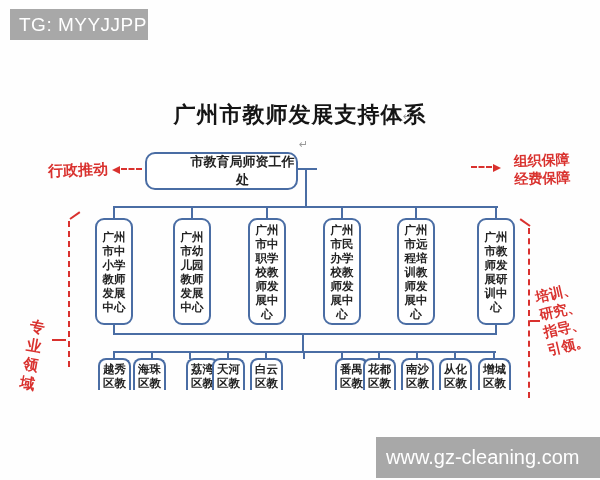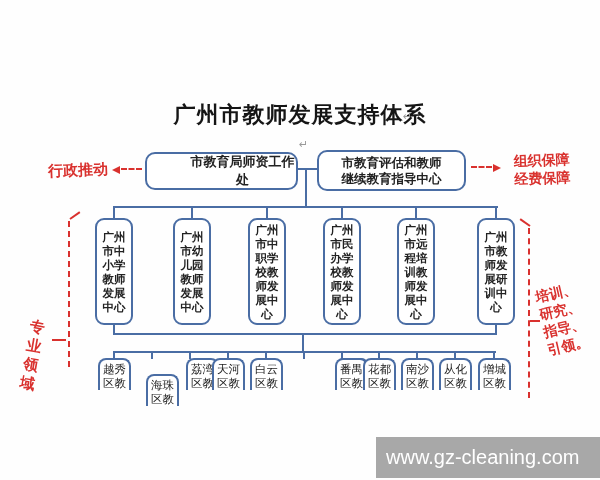--- a/index.html
+++ b/index.html
@@ -34,21 +34,21 @@
     border-radius:10px;box-sizing:border-box;color:var(--ink);
     display:flex;align-items:center;justify-content:center;
     text-align:center;white-space:pre-line;font-weight:600;
   }
   .topbox1{left:145px;top:152px;width:153px;height:38px;font-size:13px;padding-left:42px;}
   .topbox2{left:317px;top:150px;width:149px;height:41px;font-size:12.5px;line-height:16px;}
   .cbox{top:218px;width:38px;height:107px;border-radius:9px;font-size:11.5px;line-height:14px;padding:2px 0;}
   .dbox{
     position:absolute;top:358px;width:33px;height:32px;background:#fff;
     border:2px solid var(--blue);border-bottom:none;border-radius:8px 8px 0 0;
-    box-sizing:border-box;color:var(--ink);font-weight:400;
+    box-sizing:border-box;color:var(--ink);font-weight:700;
     font-size:11.5px;line-height:14px;text-align:center;white-space:pre-line;
     padding-top:2px;
   }
   .conn{position:absolute;background:var(--blue);}
   .h{height:2px;}
   .v{width:2px;}
   .redlabel{
     position:absolute;color:var(--red);font-weight:700;white-space:pre-line;
   }
   .dash-arrow{position:absolute;height:0;border-top:2px dashed var(--red);}
@@ -60,37 +60,36 @@
   .rdash{position:absolute;height:2px;background:var(--red);}
   .vert-red{
     width:17px;word-break:break-all;line-height:19px;font-size:15px;
   }
 </style>
 </head>
 <body>
 
 <div class="stage">
 
+  <div class="badge">TG: MYYJJPP</div>
 
   <div class="title">广州市教师发展支持体系</div>
   <span class="pmark" style="left:403px;top:110px;">↵</span>
   <span class="pmark" style="left:299px;top:138px;">↵</span>
 
   <div class="redlabel" style="left:48px;top:161px;font-size:15px;transform:rotate(-2deg);">行政推动</div>
   <span class="tri tri-left" style="left:112px;top:166px;"></span>
   <div class="dash-arrow" style="left:121px;top:168px;width:21px;"></div>
 
   <div class="dash-arrow" style="left:471px;top:166px;width:21px;"></div>
   <span class="tri tri-right" style="left:493px;top:164px;"></span>
   <div class="redlabel" style="left:514px;top:151px;font-size:14px;line-height:18px;transform:rotate(-2deg);">组织保障
 经费保障</div>
 
   <div class="obox topbox1">市教育局师资工作处</div>
-  <div class="obox topbox2">市教育评估和教师
-继续教育指导中心</div>
 
   <div class="conn h" style="left:297px;top:168px;width:20px;"></div>
   <div class="conn v" style="left:305px;top:168px;height:40px;"></div>
   <div class="conn h" style="left:113px;top:206px;width:385px;"></div>
   <div class="conn v" style="left:113px;top:206px;height:13px;"></div>
   <div class="conn v" style="left:191px;top:206px;height:13px;"></div>
   <div class="conn v" style="left:266px;top:206px;height:13px;"></div>
   <div class="conn v" style="left:341px;top:206px;height:13px;"></div>
   <div class="conn v" style="left:415px;top:206px;height:13px;"></div>
   <div class="conn v" style="left:495px;top:206px;height:13px;"></div>
@@ -160,21 +159,21 @@
   <div class="conn v" style="left:265px;top:351px;height:8px;"></div>
   <div class="conn v" style="left:303px;top:351px;height:8px;"></div>
   <div class="conn v" style="left:341px;top:351px;height:8px;"></div>
   <div class="conn v" style="left:378px;top:351px;height:8px;"></div>
   <div class="conn v" style="left:416px;top:351px;height:8px;"></div>
   <div class="conn v" style="left:454px;top:351px;height:8px;"></div>
   <div class="conn v" style="left:493px;top:351px;height:8px;"></div>
 
   <div class="dbox" style="left:98px;">越秀
 区教</div>
-  <div class="dbox" style="left:146px;margin-top:16px;">海珠
+  <div class="dbox" style="left:133px;">海珠
 区教</div>
   <div class="dbox" style="left:186px;">荔湾
 区教</div>
   <div class="dbox" style="left:212px;">天河
 区教</div>
   <div class="dbox" style="left:250px;">白云
 区教</div>
   <div class="dbox" style="left:288px;margin-left:48px;">黄埔
 区教</div>
   <div class="dbox" style="left:335px;">番禺

